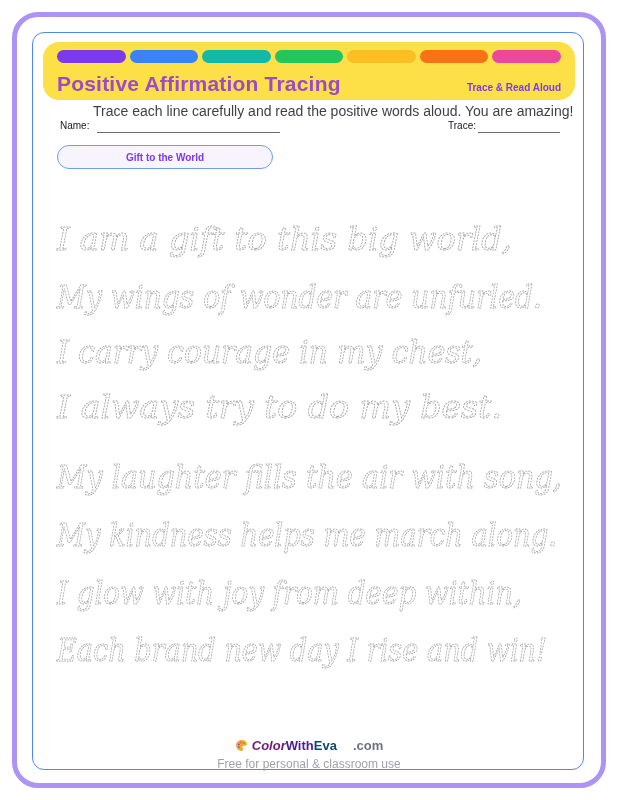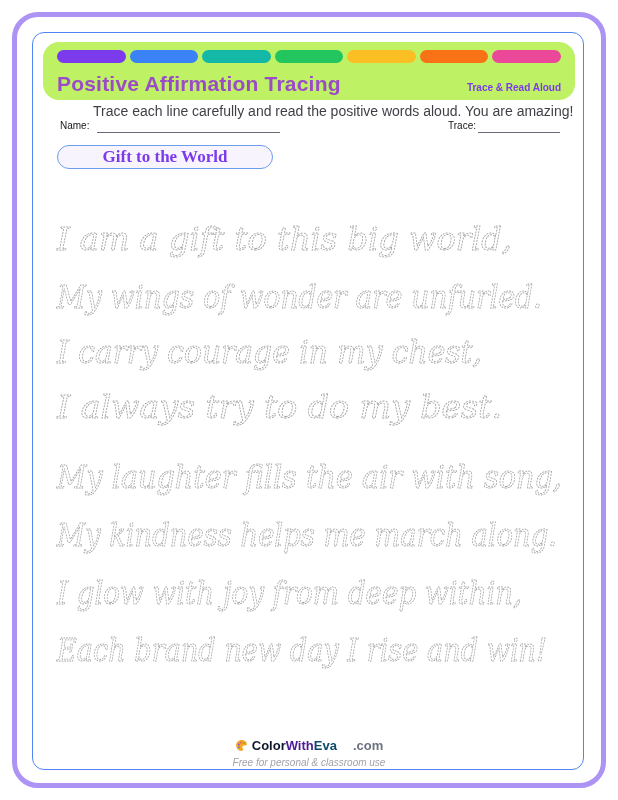--- a/index.html
+++ b/index.html
@@ -10,21 +10,21 @@
   .frame-outer{
     position:absolute;inset:12px;border:5px solid #ad93f4;border-radius:26px;
     pointer-events:none;
   }
   .frame-inner{
     position:absolute;left:32px;top:32px;right:34px;bottom:30px;
     border:1.6px solid #4f86f7;border-radius:12px;pointer-events:none;
   }
   .header-panel{
     position:absolute;left:43px;top:42px;width:532px;height:58px;
-    background:#bef264;border-radius:16px;box-sizing:border-box;
+    background:#fde047;border-radius:16px;box-sizing:border-box;
     padding:8px 14px 16px 14px;
   }
   .rainbow{
     display:flex;gap:4px;height:13px;margin-bottom:9px;
   }
   .rainbow .seg{flex:1;border-radius:7px;}
   .title-row{display:flex;align-items:baseline;justify-content:space-between;}
   .page-title{
     font-size:21px;font-weight:bold;color:#9b4bc8;letter-spacing:.2px;
   }
@@ -41,36 +41,36 @@
   .write-line{
     position:absolute;top:2px;height:10px;border-bottom:1px solid #6b6b75;
   }
   .name-line{left:97px;width:183px;}
   .date-line{left:478px;width:82px;}
   .badge{
     position:absolute;left:57px;top:145px;width:216px;height:24px;
     background:#f7f4fe;border:1.4px solid #6d9eeb;border-radius:12px;
     display:flex;align-items:center;justify-content:center;box-sizing:border-box;
   }
-  .badge span{font-size:17px;font-weight:bold;color:#7c3aed;font-family:Liberation Serif, serif;}
+  .badge span{font-size:10px;font-weight:bold;color:#7c3aed;}
   svg.trace{position:absolute;left:55px;overflow:visible;}
   svg.trace text{
     font-family:"DejaVu Serif", serif;font-style:italic;font-size:31px;
     fill:none;stroke:#a3a3a3;stroke-width:0.85;
     stroke-dasharray:1.3 1.7;stroke-linecap:round;
   }
   .footer{
     position:absolute;left:0;top:738px;width:618px;text-align:center;
   }
   .brand{font-size:13px;font-weight:bold;display:inline-flex;align-items:center;gap:4px;}
-  .brand .c1{color:#0f172a;}
+  .brand .c1{color:#701a75;font-style:italic;}
   .brand .c2{color:#4c1d95;}
   .brand .c3{color:#0c4a6e;}
   .brand .c4{color:#6b7280;margin-left:16px;}
-  .license{font-size:10px;color:#a1a1aa;margin-top:1px;font-style:italic;}
+  .license{font-size:12px;color:#a1a1aa;margin-top:1px;}
   .palette-icon{width:13px;height:13px;display:inline-block;}
 </style>
 </head>
 <body>
 
 <div class="frame-outer"></div>
 <div class="frame-inner"></div>
 
 <div class="header-panel">
   <div class="rainbow">

